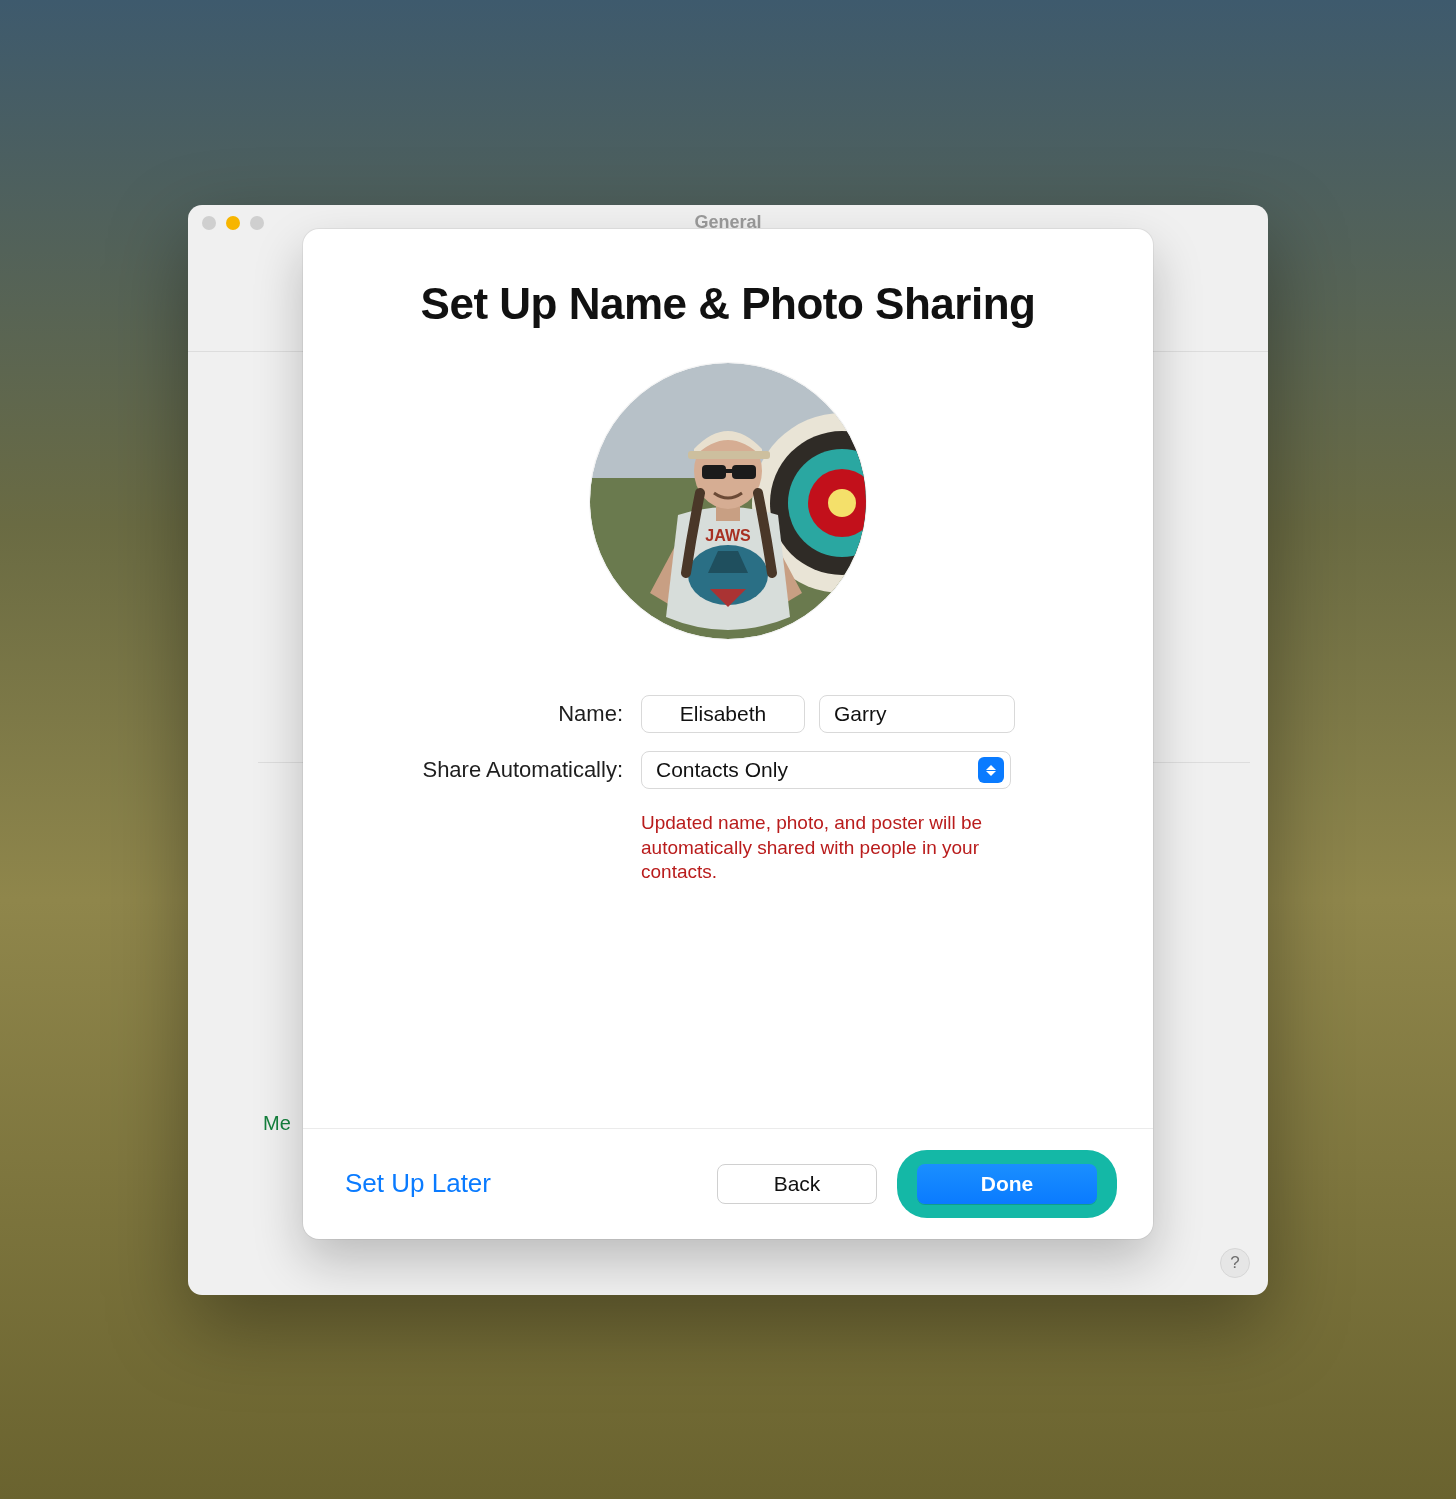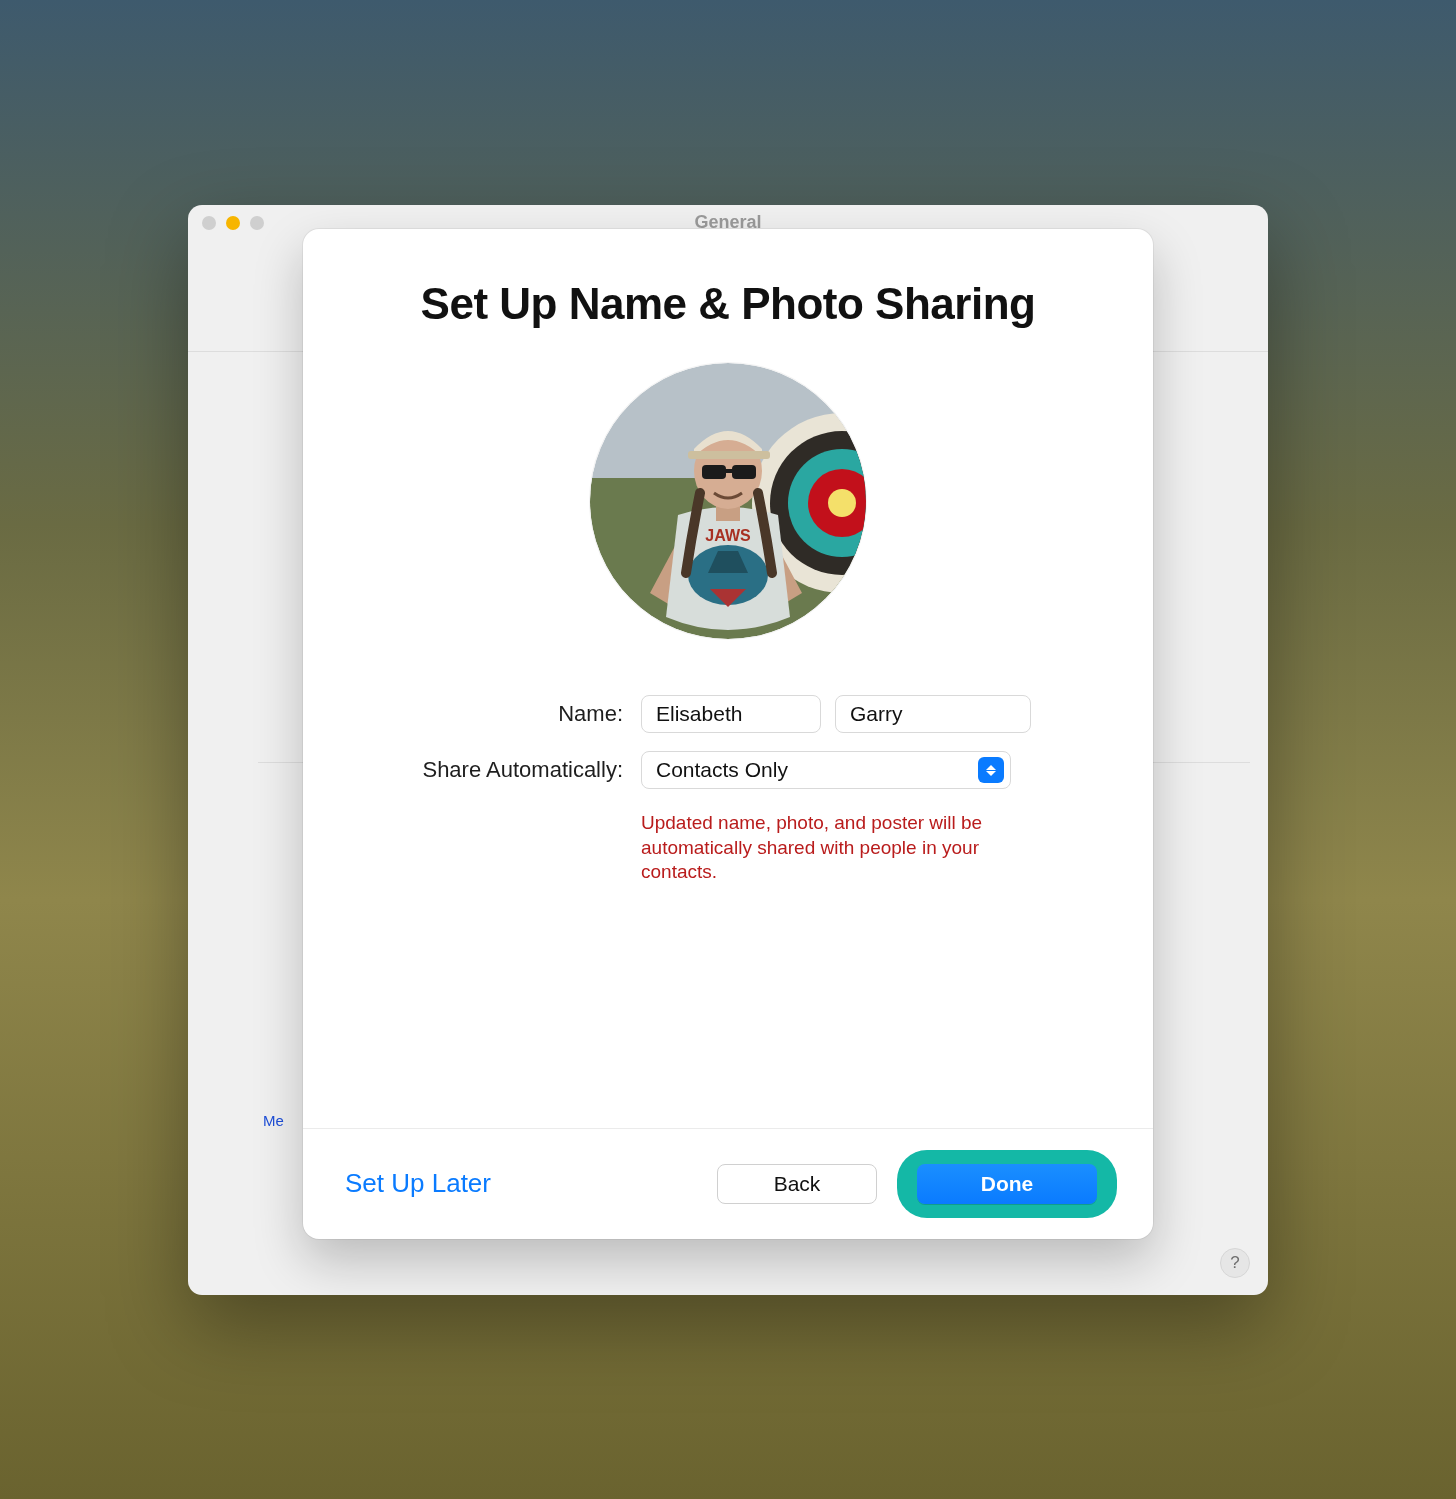--- a/index.html
+++ b/index.html
@@ -27,21 +27,21 @@
   .tl-min{background:#f7b500;}
   .tl-max{background:#cfcfcf;}
   .titlebar-title{
     position:absolute;left:0;right:0;text-align:center;pointer-events:none;
     color:#9a9a9a;font-size:18px;font-weight:600;
   }
   .toolbar-area{height:110px;border-bottom:1px solid rgba(0,0,0,.08);}
   .content-area{position:relative;height:calc(100% - 146px);}
   .content-area .sep{position:absolute;left:70px;right:18px;height:1px;background:rgba(0,0,0,.08);}
   .sep1{top:410px;}
-  .side-label{position:absolute;left:75px;top:760px;color:#1d4ed8;font-size:15px;}
+  .side-label{position:absolute;left:75px;top:760px;color:#15803d;font-size:20px;}
   .help-btn{
     position:absolute;right:18px;bottom:18px;width:28px;height:28px;border-radius:50%;
     background:#e6e6e6;display:flex;align-items:center;justify-content:center;
     color:#6f6f6f;font-size:17px;border:1px solid #d6d6d6;
   }
 
   .overlay{
     position:absolute;inset:0;display:flex;align-items:flex-start;justify-content:center;
     padding-top:24px;
   }
@@ -58,21 +58,21 @@
   .avatar-wrap svg{width:100%;height:100%;display:block;}
 
   .form{margin-top:56px;width:100%;}
   .row{display:flex;align-items:flex-start;gap:18px;margin-bottom:18px;}
   .row-label{flex:0 0 260px;text-align:right;color:#1e1e1e;font-size:22px;padding-top:6px;}
   .row-fields{flex:1;display:flex;gap:14px;flex-wrap:wrap;}
   .text-input{
     height:38px;border:1px solid #d9d9d9;border-radius:8px;background:#fff;padding:0 14px;
     font-size:21px;color:#111;box-sizing:border-box;
   }
-  .text-input.first{width:180px;}
+  .text-input.first{width:164px;text-align:center;}
   .text-input.last{width:196px;}
   .select{
     height:38px;border:1px solid #d9d9d9;border-radius:8px;background:#fff;
     width:370px;display:flex;align-items:center;justify-content:space-between;
     padding:0 6px 0 14px;font-size:21px;color:#111;box-sizing:border-box;
   }
   .select .chev{
     width:26px;height:26px;border-radius:6px;background:#0a7bff;
     display:flex;flex-direction:column;align-items:center;justify-content:center;gap:1px;
   }

